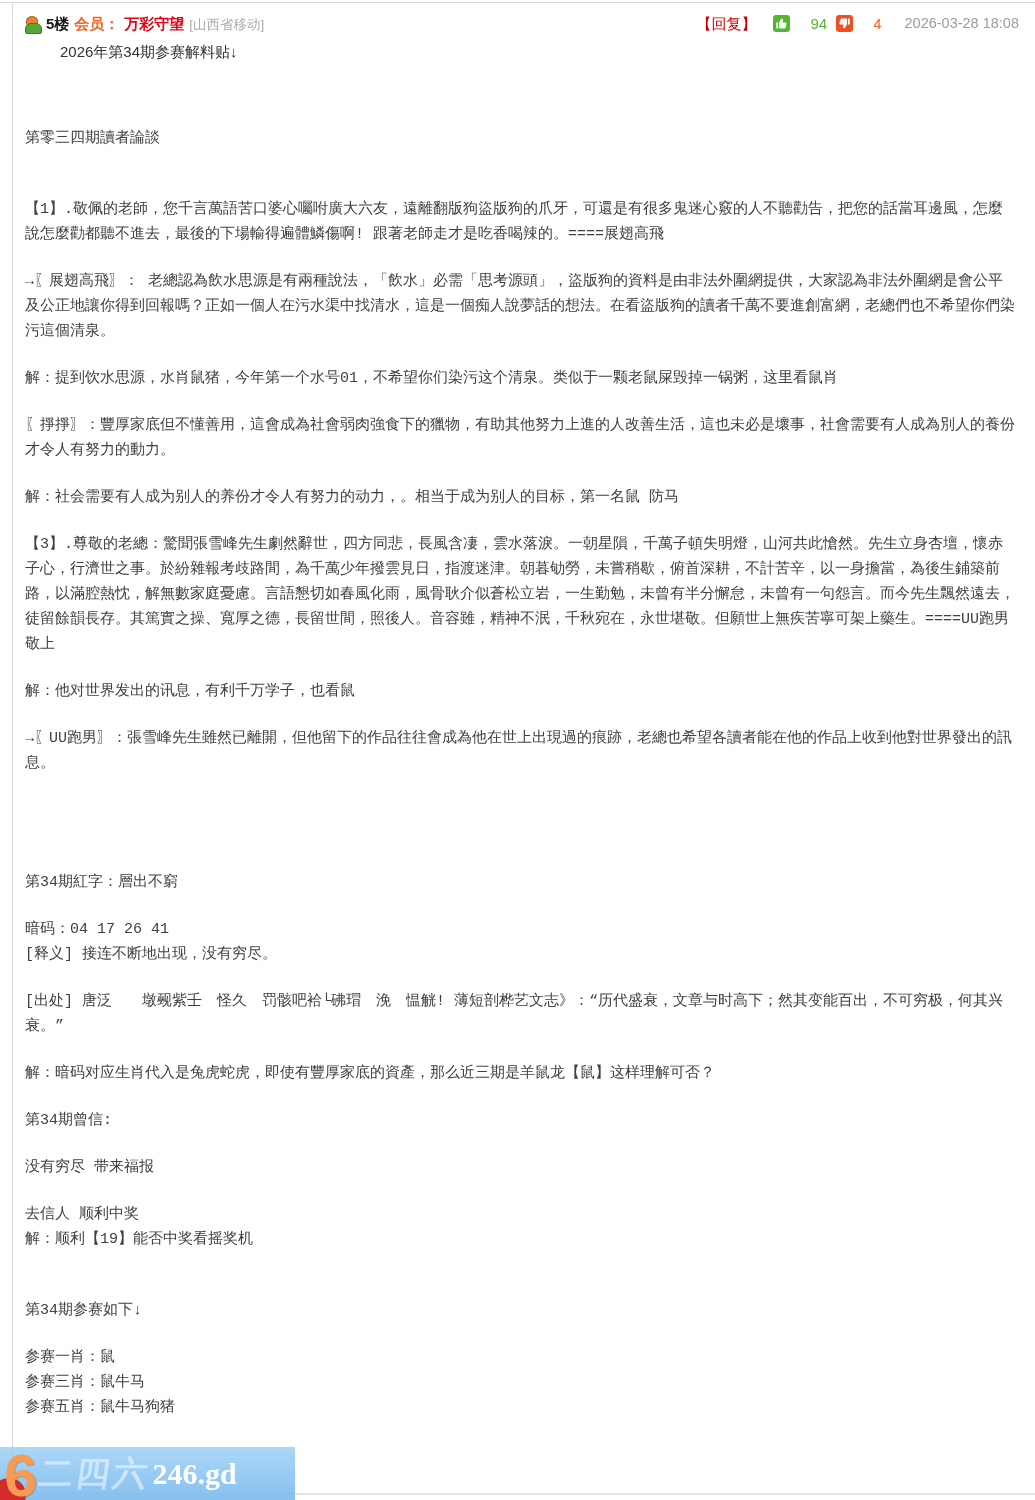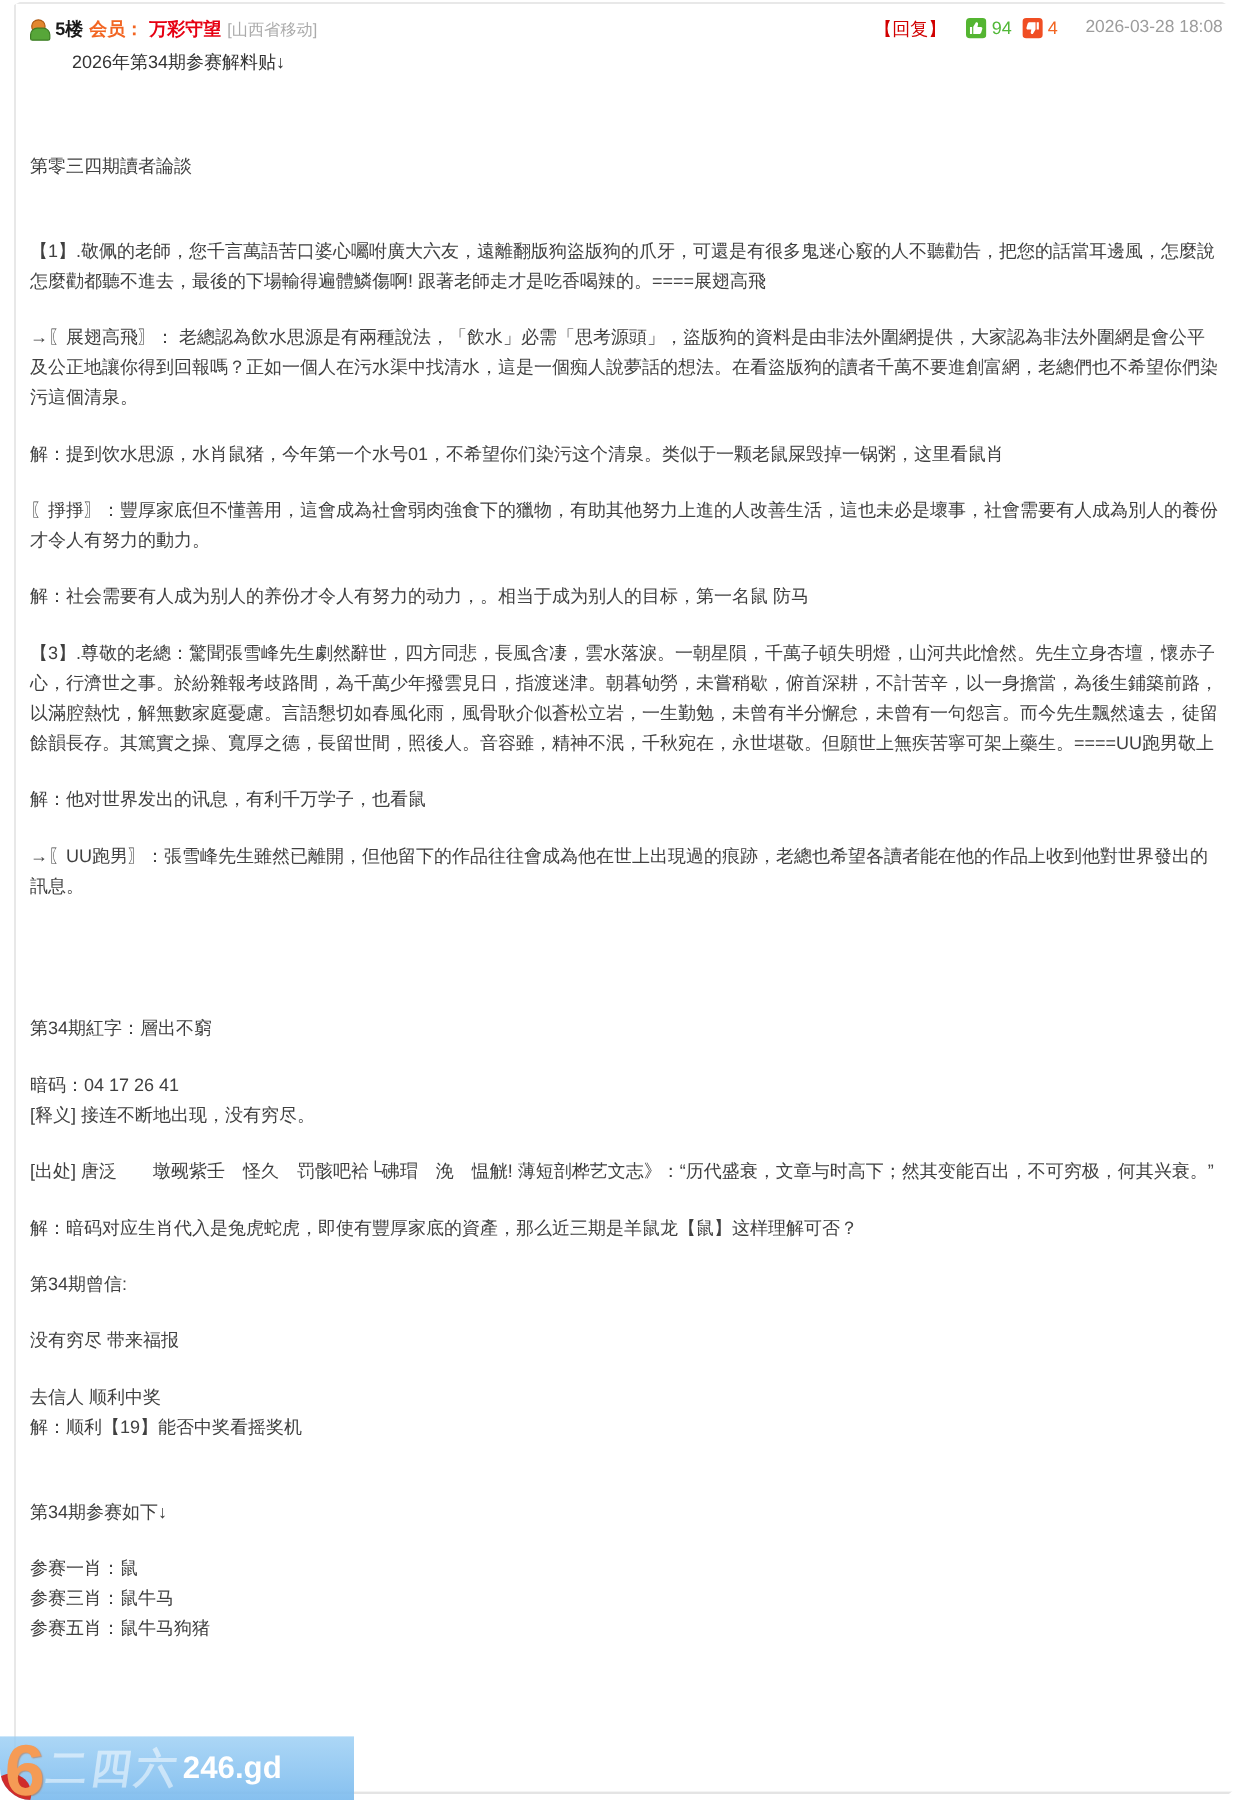--- a/index.html
+++ b/index.html
@@ -1,65 +1,65 @@
 <!DOCTYPE html>
 <html><head>
 <meta charset="utf-8">
 <style>
   * { box-sizing: border-box; }
   html,body { margin:0; padding:0; background:#fff; }
   .page {
     position:relative; width:1035px; height:1500px; overflow:hidden; background:#fff;
-    font-family:"Liberation Sans","DejaVu Sans",sans-serif; color:#404040;border-radius:26px;
+    font-family:"Liberation Sans","DejaVu Sans",sans-serif; color:#404040;
   }
   .top-border { position:absolute; top:2px; left:0; width:100%; height:1px; background:#d9d9d9; }
   .left-border { position:absolute; top:2px; left:12px; width:1px; height:1498px; background:#d9d9d9; }
   .bottom-line { position:absolute; top:1493px; left:0; width:100%; height:2px; background:#e4e4e4; z-index:1; }
 
   
   .header { position:relative; display:flex; justify-content:space-between; align-items:center;
             padding:15px 16px 0 25px; font-size:15px; }
   .h-left { display:flex; align-items:center; gap:5px; }
   .avatar { position:relative; width:16px; height:18px; display:inline-block; }
   .avatar::before { content:""; position:absolute; top:0; left:1px; width:10px; height:9px;
                     border-radius:50% 50% 40% 40%; background:#e2872f; border:1px solid #b05c16; }
   .avatar::after { content:""; position:absolute; bottom:0; left:0; width:15px; height:9px;
                    border-radius:6px 6px 2px 2px; background:#57a639; border:1px solid #3c7d24; }
   .floor { font-weight:bold; color:#1a1a1a; }
   .member { color:#f26522; font-weight:bold; }
   .username { color:#e60012; font-weight:bold; cursor:pointer; }
   .location { color:#ababab; font-size:13.5px; }
   .h-right { display:flex; align-items:flex-start; gap:9px; font-size:15px; }
   .reply { color:#d10000; cursor:pointer; margin-right:8px; }
-  .vote { display:flex; align-items:center; gap:4px; cursor:pointer; }
+  .vote { display:flex; align-items:center; gap:20px; cursor:pointer; }
   .vote svg { display:block; }
   .like-num { color:#52b838; }
   .dislike-num { color:#f26522; }
   .time { color:#9c9c9c; font-size:14.5px; margin-left:14px; }
 
   .subtitle { margin:9px 0 0 60px; font-size:15px; color:#333; }
 
   
-  .content { padding:64px 20px 0 25px; font-size:15px; line-height:25px; color:#404040; }
+  .content { padding:64px 20px 0 25px; font-size:15px; line-height:25px; color:#404040;font-family:Liberation Mono, monospace; }
   .content p { margin:0; word-break:break-all; }
   .gs { margin-top:22px !important; }
   .gm { margin-top:46px !important; }
   .gl { margin-top:94px !important; }
 
   
   .watermark { position:absolute; left:0; top:1447px; width:295px; height:53px; z-index:2;
                background:linear-gradient(180deg, rgba(154,206,244,.82), rgba(124,187,238,.92));
                display:flex; align-items:center; overflow:hidden; }
   .wm-red { position:absolute; left:-8px; bottom:-12px; width:34px; height:34px; border-radius:50%;
             background:#d02c2c; }
   .wm-six { font-size:60px; font-weight:bold; line-height:50px; color:#f59b55;
             text-shadow:1px 1px 1px rgba(190,85,20,.45); margin-left:4px; transform:translateY(2px); }
   .wm-cn { font-size:34px; font-weight:bold; color:rgba(255,255,255,.5); letter-spacing:3px;
            margin-left:2px; transform:skewX(-8deg); white-space:nowrap; }
-  .wm-domain { font-size:26px; font-weight:bold; color:#ffffff; margin-left:2px; white-space:nowrap; }
+  .wm-domain { font-size:30px; font-weight:bold; color:#ffffff; margin-left:2px; white-space:nowrap;font-family:Liberation Serif, serif; }
 </style>
 </head>
 <body>
 
 <div class="page">
   <div class="top-border"></div>
   <div class="left-border"></div>
   <div class="bottom-line"></div>
 
   <div class="header">

